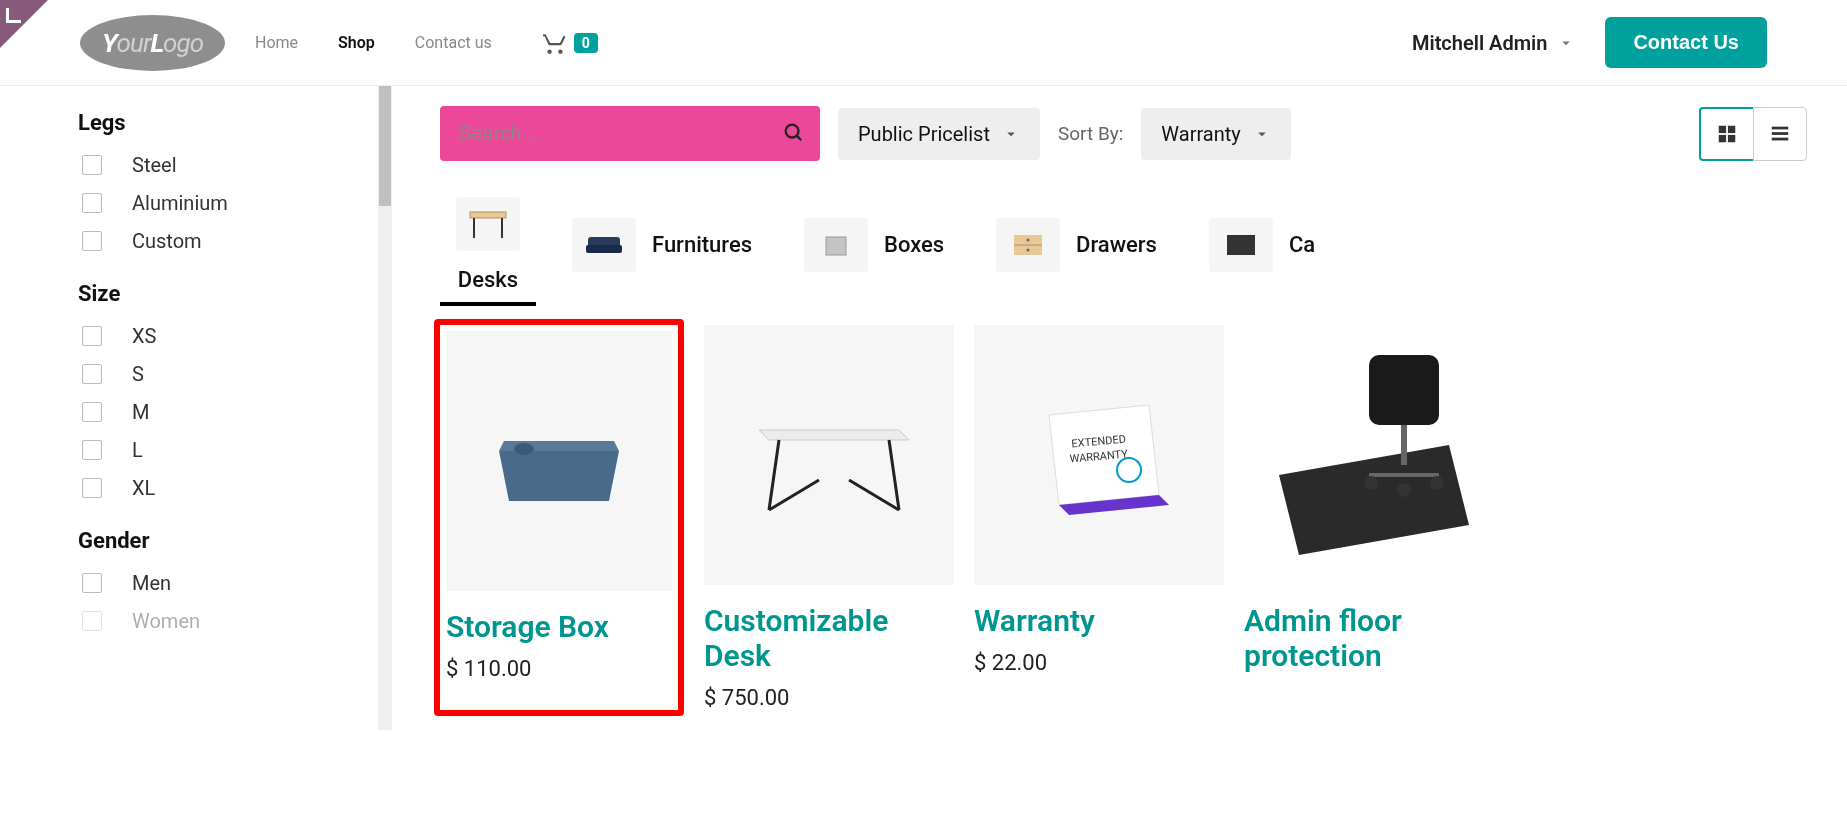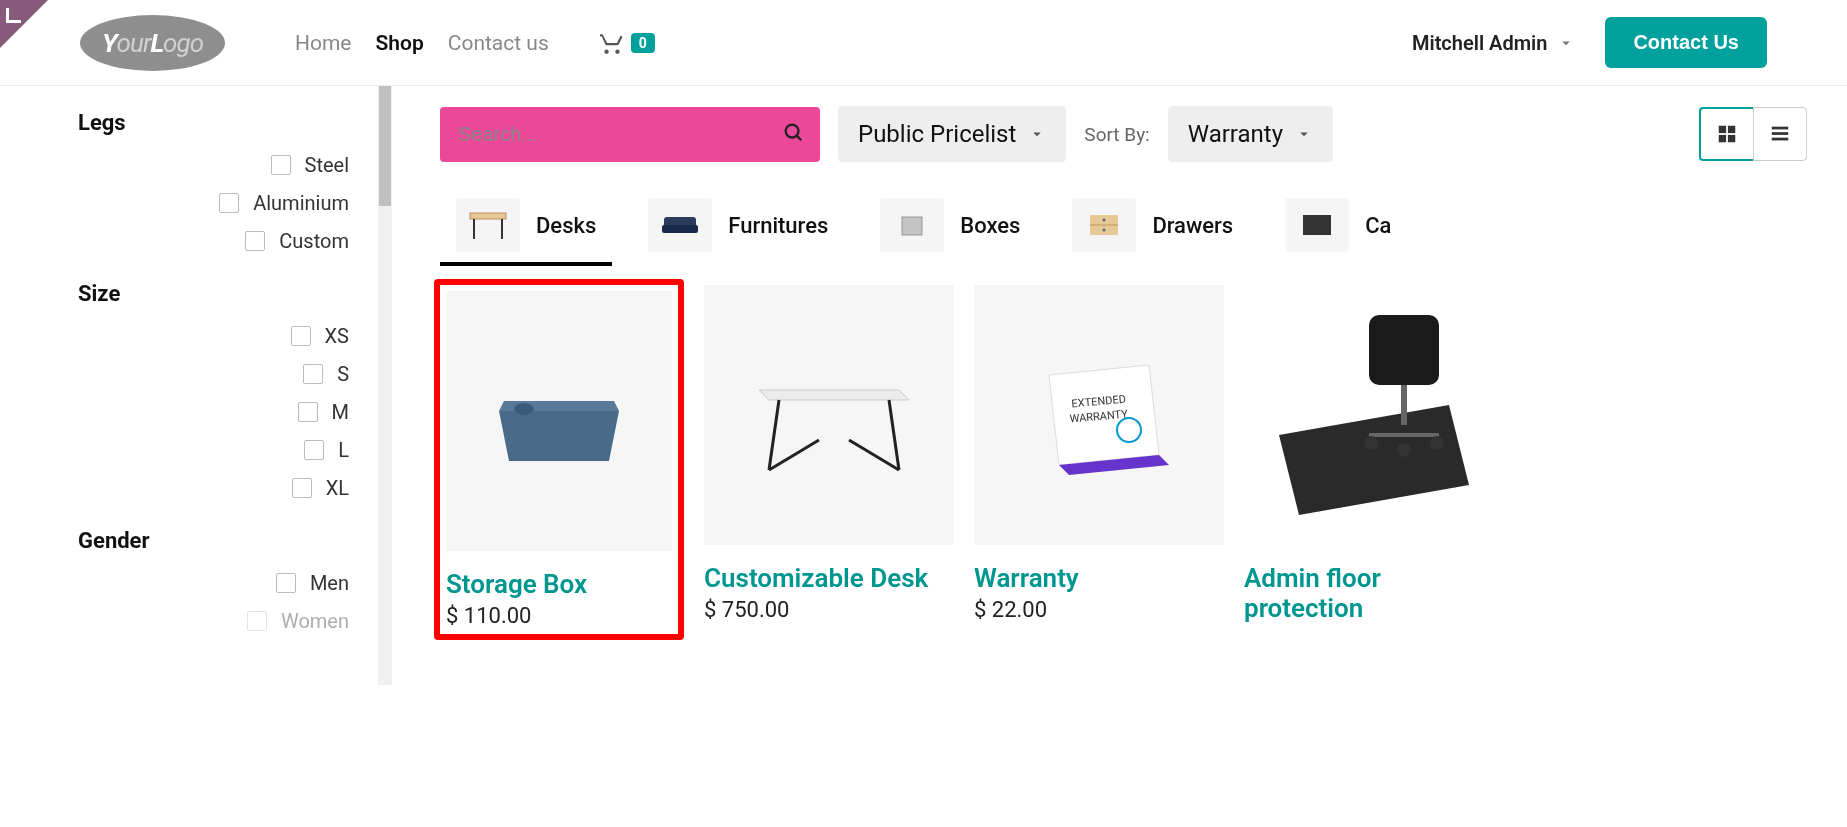--- a/index.html
+++ b/index.html
@@ -40,21 +40,21 @@
   display: flex; align-items: center; justify-content: center;
   font-weight: 700; font-style: italic;
   color: #fff; font-size: 26px;
   letter-spacing: -1px;
 }
 .logo-ellipse .y { color: #fff; }
 .logo-ellipse .our { color: #d0d0d0; font-weight: 400; }
 .logo-ellipse .l { color: #fff; }
 .logo-ellipse .ogo { color: #d0d0d0; font-weight: 400; }
 
-.nav { display: flex; gap: 24px; font-size: 21px; margin-left: 40px; }
+.nav { display: flex; gap: 40px; font-size: 16px; }
 .nav a { color: #888; text-decoration: none; }
 .nav a.active { color: #111; font-weight: 600; }
 
 .cart {
   display: flex; align-items: center; gap: 6px;
   color: #555; font-size: 22px;
   margin-left: 20px;
 }
 .cart-badge {
   background: #00a09d;
@@ -102,25 +102,24 @@
 .sidebar-scroll .thumb {
   background: #bfbfbf;
   width: 12px; margin: 0 1px;
   height: 120px;
   border-radius: 0;
 }
 
 .filter-group { margin-bottom: 28px; }
 .filter-title { font-size: 22px; font-weight: 700; margin-bottom: 18px; }
 .filter-item {
-  display: flex; align-items: center; gap: 14px;
+  display: flex; align-items: center; gap: 30px;
   font-size: 20px; color: #333;
   margin-bottom: 14px;
   padding-left: 4px;
-  justify-content: flex-end;
 }
 .checkbox {
   width: 20px; height: 20px;
   border: 1px solid #bbb;
   border-radius: 2px;
   flex-shrink: 0;
   cursor: pointer;
 }
 
 .main {
@@ -149,21 +148,21 @@
 .search-icon {
   position: absolute; right: 16px; top: 50%;
   transform: translateY(-50%);
   color: #333;
 }
 
 .pill-select {
   background: #eeeeee;
   border-radius: 4px;
   padding: 14px 20px;
-  font-size: 24px;
+  font-size: 20px;
   display: flex; align-items: center; gap: 12px;
   cursor: pointer;
 }
 .sort-label { font-size: 19px; color: #666; }
 
 .view-toggle {
   margin-left: auto;
   display: flex; gap: 0;
 }
 .view-btn {
@@ -180,21 +179,21 @@
   display: flex; gap: 20px;
   padding: 14px 0 0 0;
   border-bottom: 1px solid transparent;
 }
 .cat {
   display: flex; align-items: center; gap: 16px;
   padding: 10px 16px;
   border-bottom: 4px solid transparent;
   cursor: pointer;
 }
-.cat.active { border-bottom: 4px solid #000; }
+.cat.active { border-bottom: 4px solid #000; flex-direction: column; }
 .cat-thumb {
   width: 64px; height: 54px;
   background: #f5f5f5;
   border-radius: 4px;
   display: flex; align-items: center; justify-content: center;
   font-size: 30px;
 }
 .cat-label { font-size: 22px; font-weight: 500; }
 
 .products {
@@ -212,23 +211,23 @@
   padding: 6px;
 }
 .prod-img {
   width: 100%; height: 260px;
   background: #f6f6f6;
   display: flex; align-items: center; justify-content: center;
   margin-bottom: 18px;
 }
 .prod-title {
   color: #009690;
-  font-size: 26px;
+  font-size: 30px;
   font-weight: 600;
-  margin-bottom: 4px;
+  margin-bottom: 12px;
 }
 .prod-price {
   font-size: 22px;
   color: #222;
 }
 
 .caret { font-size: 14px; color: #666; }
 
 
 svg.icon20 { width: 22px; height: 22px; }

